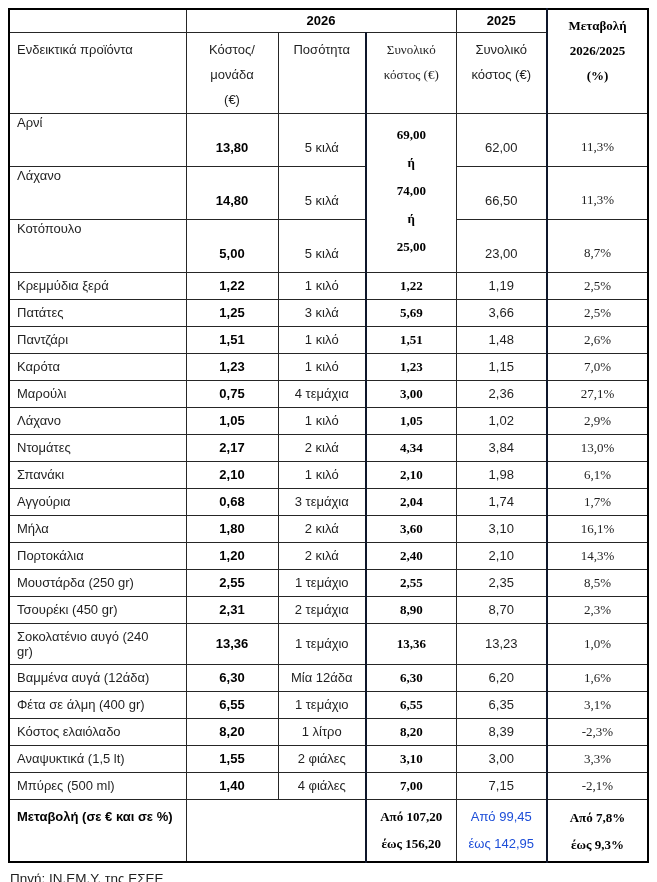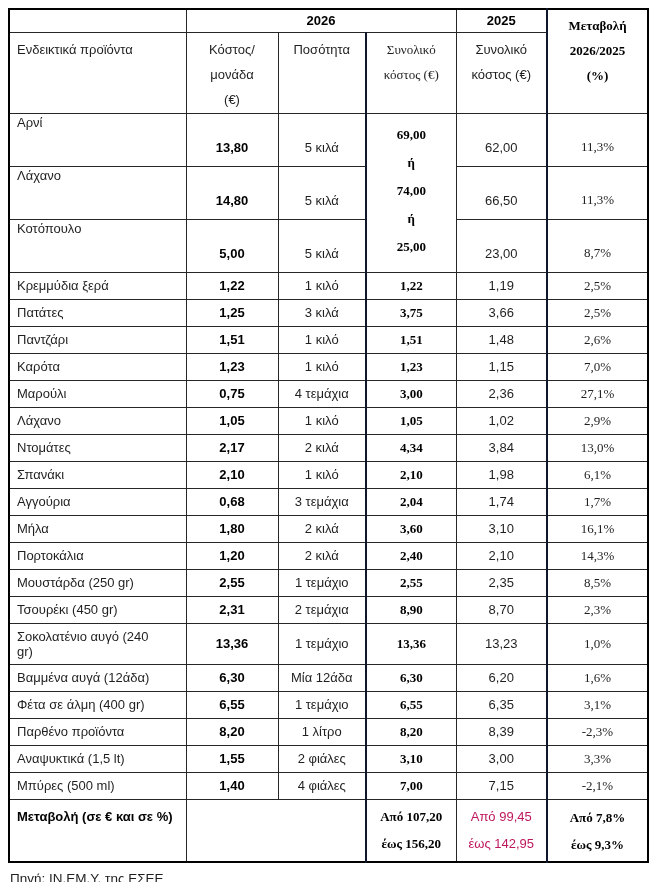--- a/index.html
+++ b/index.html
@@ -17,21 +17,21 @@
   }
   td {
     border:1px solid #262626;
     padding:1px 4px;
     text-align:center; vertical-align:middle;
     white-space:pre-line; overflow:hidden;
   }
   .bl2 { border-left:2px solid #0f172a;font-family:Liberation Serif, serif; }      
   .b   { font-weight:bold; color:#000; }
   .name { text-align:left; padding-left:7px; }
-  .gray { color:#be185d; }
+  .gray { color:#1d4ed8; }
 
   tr.h1 { height:23px; }
   tr.h2 { height:76px; }
   tr.h2 td { vertical-align:top; padding-top:4px; line-height:25px; }
   td.change-h { vertical-align:top; padding-top:3px; line-height:25px; }
 
   tr.meat { height:53px; }
   tr.meat td { vertical-align:bottom; padding-bottom:11px; }
   tr.meat td.name { vertical-align:top; padding-bottom:0; }
   td.merged {
@@ -117,21 +117,21 @@
       <td class="b">1,22</td>
       <td>1 κιλό</td>
       <td class="b bl2">1,22</td>
       <td>1,19</td>
       <td class="bl2">2,5%</td>
     </tr>
     <tr class="std">
       <td class="name">Πατάτες</td>
       <td class="b">1,25</td>
       <td>3 κιλά</td>
-      <td class="b bl2">3,75</td>
+      <td class="b bl2">5,69</td>
       <td>3,66</td>
       <td class="bl2">2,5%</td>
     </tr>
     <tr class="std">
       <td class="name">Παντζάρι</td>
       <td class="b">1,51</td>
       <td>1 κιλό</td>
       <td class="b bl2">1,51</td>
       <td>1,48</td>
       <td class="bl2">2,6%</td>
@@ -235,21 +235,21 @@
     </tr>
     <tr class="std">
       <td class="name">Φέτα σε άλμη (400 gr)</td>
       <td class="b">6,55</td>
       <td>1 τεμάχιο</td>
       <td class="b bl2">6,55</td>
       <td>6,35</td>
       <td class="bl2">3,1%</td>
     </tr>
     <tr class="std">
-      <td class="name">Παρθένο προϊόντα</td>
+      <td class="name">Κόστος ελαιόλαδο</td>
       <td class="b">8,20</td>
       <td>1 λίτρο</td>
       <td class="b bl2">8,20</td>
       <td>8,39</td>
       <td class="bl2">-2,3%</td>
     </tr>
     <tr class="std">
       <td class="name">Αναψυκτικά (1,5 lt)</td>
       <td class="b">1,55</td>
       <td>2 φιάλες</td>

